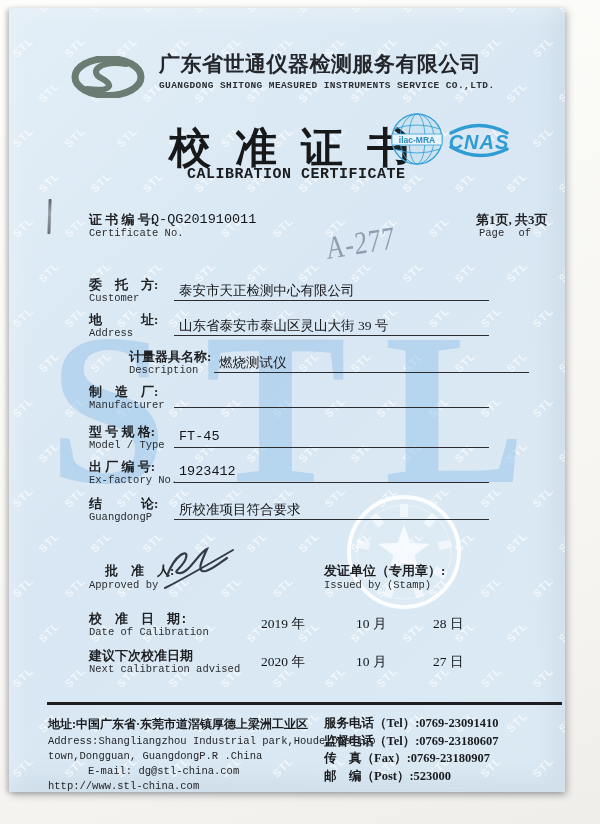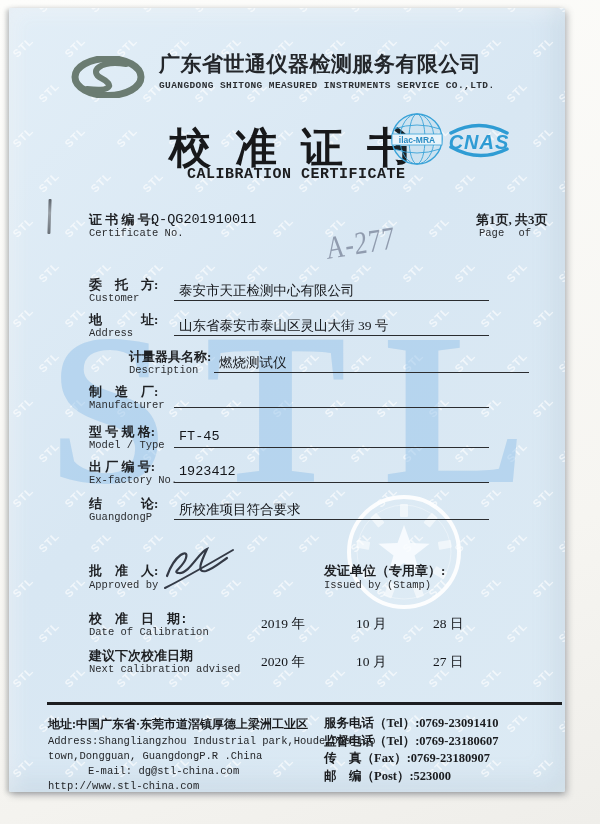--- a/index.html
+++ b/index.html
@@ -354,21 +354,21 @@
         <span class="mono-val" style="position:absolute;left:90px;top:6px;">1923412</span>
         <span class="underline"></span>
       </div>
       <div class="frow" style="top:487px;">
         <span class="cn-label">结　　　论:</span>
         <span class="en-label">GuangdongP</span>
         <span class="value">所校准项目符合要求</span>
         <span class="underline"></span>
       </div>
 
-      <div class="abs cn-label" style="left:80px;top:554px;">批　准　人:</div>
+      <div class="abs cn-label" style="left:96px;top:554px;">批　准　人:</div>
       <div class="abs en-label" style="left:80px;top:571px;">Approved by</div>
       <svg class="abs" style="left:150px;top:532px;" width="90" height="55" viewBox="0 0 90 55">
         <path d="M8 36 C16 14 30 8 27 18 C24 28 12 32 20 33 C30 34 40 12 48 9 C42 22 37 33 47 31 C54 29 62 22 68 18" fill="none" stroke="#343a46" stroke-width="2.2" stroke-linecap="round"></path>
         <path d="M6 48 C26 38 50 24 74 10" fill="none" stroke="#343a46" stroke-width="2" stroke-linecap="round"></path>
       </svg>
       <div class="abs cn-label" style="left:315px;top:554px;">发证单位（专用章）:</div>
       <div class="abs en-label" style="left:315px;top:571px;">Issued by (Stamp)</div>
 
       <div class="abs" style="left:80px;top:602px;width:420px;height:30px;">
         <span class="cn-label" style="position:absolute;left:0;top:0;font-family:Liberation Mono, monospace;">校　准　日　期:</span>

